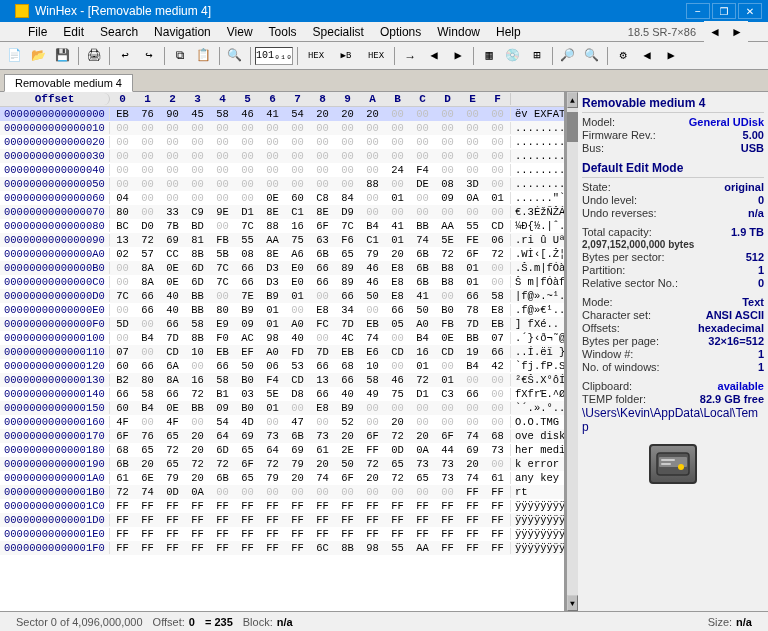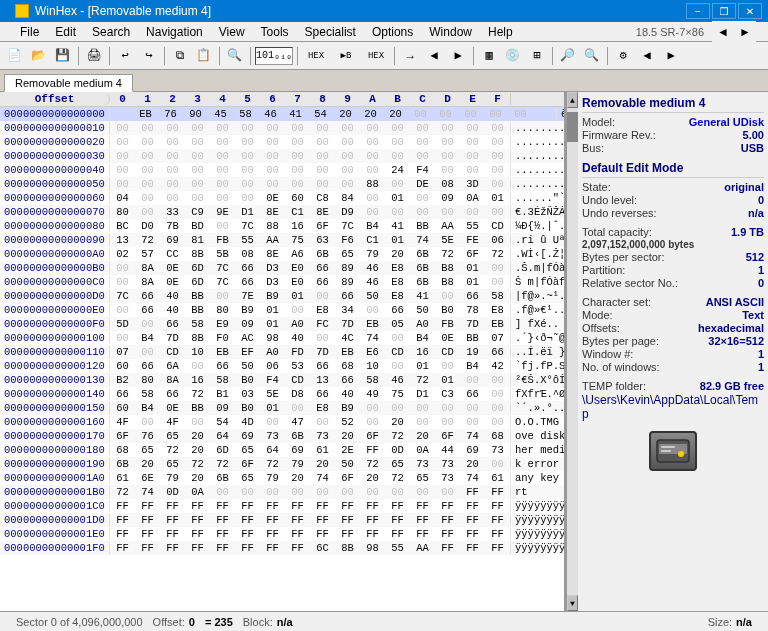--- a/index.html
+++ b/index.html
@@ -56,21 +56,21 @@
       align-items: center;
       justify-content: center;
     }
 
     
     .menu-bar {
       background: #f0f0f0;
       height: 20px;
       display: flex;
       align-items: center;
-      padding: 0 12px;
+      padding: 0 20px;
       border-bottom: 1px solid #999;
       flex-shrink: 0;
       font-family: Arial, sans-serif;
       font-size: 12px;
     }
     .menu-item {
       padding: 2px 8px;
       cursor: pointer;
       height: 100%;
       display: flex;
@@ -207,21 +207,21 @@
       overflow-x: hidden;
     }
     .hex-row {
       display: flex;
       flex-direction: row;
       align-items: center;
       height: 14px;
     }
     .hex-row:nth-child(odd) { background: #ffffff; }
     .hex-row:nth-child(even) { background: #f8f8f8; }
-    .hex-row.selected { background: #d0d8ff; gap: 23px; }
+    .hex-row.selected { background: #d0d8ff; }
     .offset-cell {
       width: 110px;
       color: #000080;
       font-size: 10.5px;
       text-align: left;
       padding-left: 4px;
       flex-shrink: 0;
       border-right: 1px solid #e0e0e0;
       cursor: pointer;
     }
@@ -1193,46 +1193,50 @@
         <span class="panel-value">1</span>
       </div>
       <div class="panel-row">
         <span class="panel-label">Relative sector No.:</span>
         <span class="panel-value">0</span>
       </div>
     </div>
 
     <div class="panel-section">
       <div class="panel-row">
+        <span class="panel-label">Mode:</span>
+        <span class="panel-value">Text</span>
+      </div>
+      <div class="panel-row">
         <span class="panel-label">Character set:</span>
         <span class="panel-value">ANSI ASCII</span>
       </div>
       <div class="panel-row">
-        <span class="panel-label">Mode:</span>
-        <span class="panel-value">Text</span>
-      </div>
-      <div class="panel-row">
         <span class="panel-label">Offsets:</span>
         <span class="panel-value">hexadecimal</span>
       </div>
       <div class="panel-row">
         <span class="panel-label">Bytes per page:</span>
         <span class="panel-value">32×16=512</span>
       </div>
       <div class="panel-row">
         <span class="panel-label">Window #:</span>
         <span class="panel-value">1</span>
       </div>
       <div class="panel-row">
         <span class="panel-label">No. of windows:</span>
         <span class="panel-value">1</span>
       </div>
     </div>
 
     <div class="panel-section">
+      <div class="panel-row">
+        <span class="panel-label">Clipboard:</span>
+        <span class="panel-value blue">available</span>
+      </div>
       <div class="panel-row">
         <span class="panel-label">TEMP folder:</span>
         <span class="panel-value">82.9 GB free</span>
       </div>
       <div style="font-size:12px; color:#000080; word-break:break-all;">\Users\Kevin\AppData\Local\Temp</div>
     </div>
 
     <div class="panel-icon">
       <div class="hdd-icon">
         <svg width="36" height="30" viewBox="0 0 36 30">

